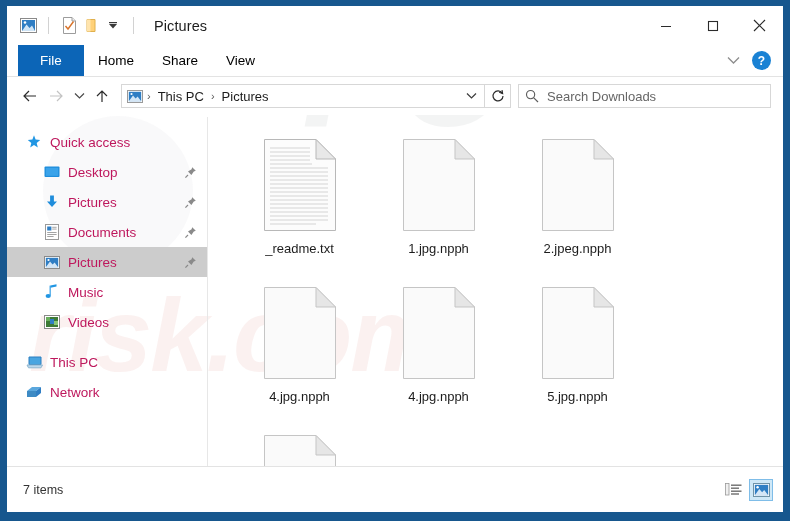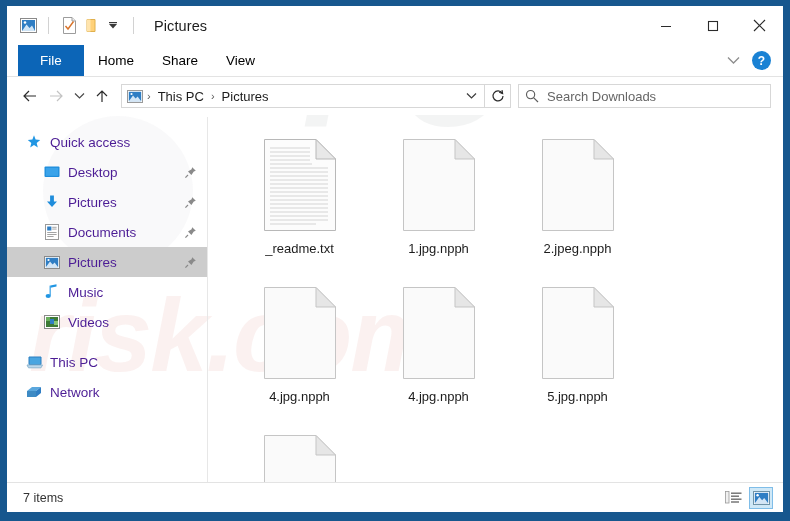--- a/index.html
+++ b/index.html
@@ -205,21 +205,21 @@
     padding-right: 10px;
     position: relative;
   }
   .nav-item.selected { background: #cccccc; }
   .nav-icon {
     width: 18px; height: 18px;
     display: flex; align-items: center; justify-content: center;
     flex: none;
   }
   .nav-label {
-    font-size: 13.5px; color: #4c1d95;
+    font-size: 13.5px; color: #be185d;
     margin-left: 7px;
     white-space: nowrap;
   }
   .nav-pin { margin-left: auto; flex: none; display:flex; }
   .lvl0 { padding-left: 18px; }
   .lvl1 { padding-left: 36px; }
   .nav-gap { height: 10px; }
 
   .vsplit {
     width: 1px;
@@ -256,21 +256,21 @@
   }
   .file-label {
     font-size: 13px;
     color: #1c1c1c;
     margin-top: 4px;
     white-space: nowrap;
   }
 
   
   .statusbar {
-    height: 30px;
+    height: 46px;
     flex: none;
     display: flex; align-items: center;
     border-top: 1px solid #e3e3e3;
     background: #ffffff;
     padding: 0 10px 0 16px;
     position: relative;
     z-index: 3;
   }
   .status-text { font-size: 12.5px; color: #333333; }
   .status-right { margin-left: auto; display: flex; align-items: center; gap: 4px; }

